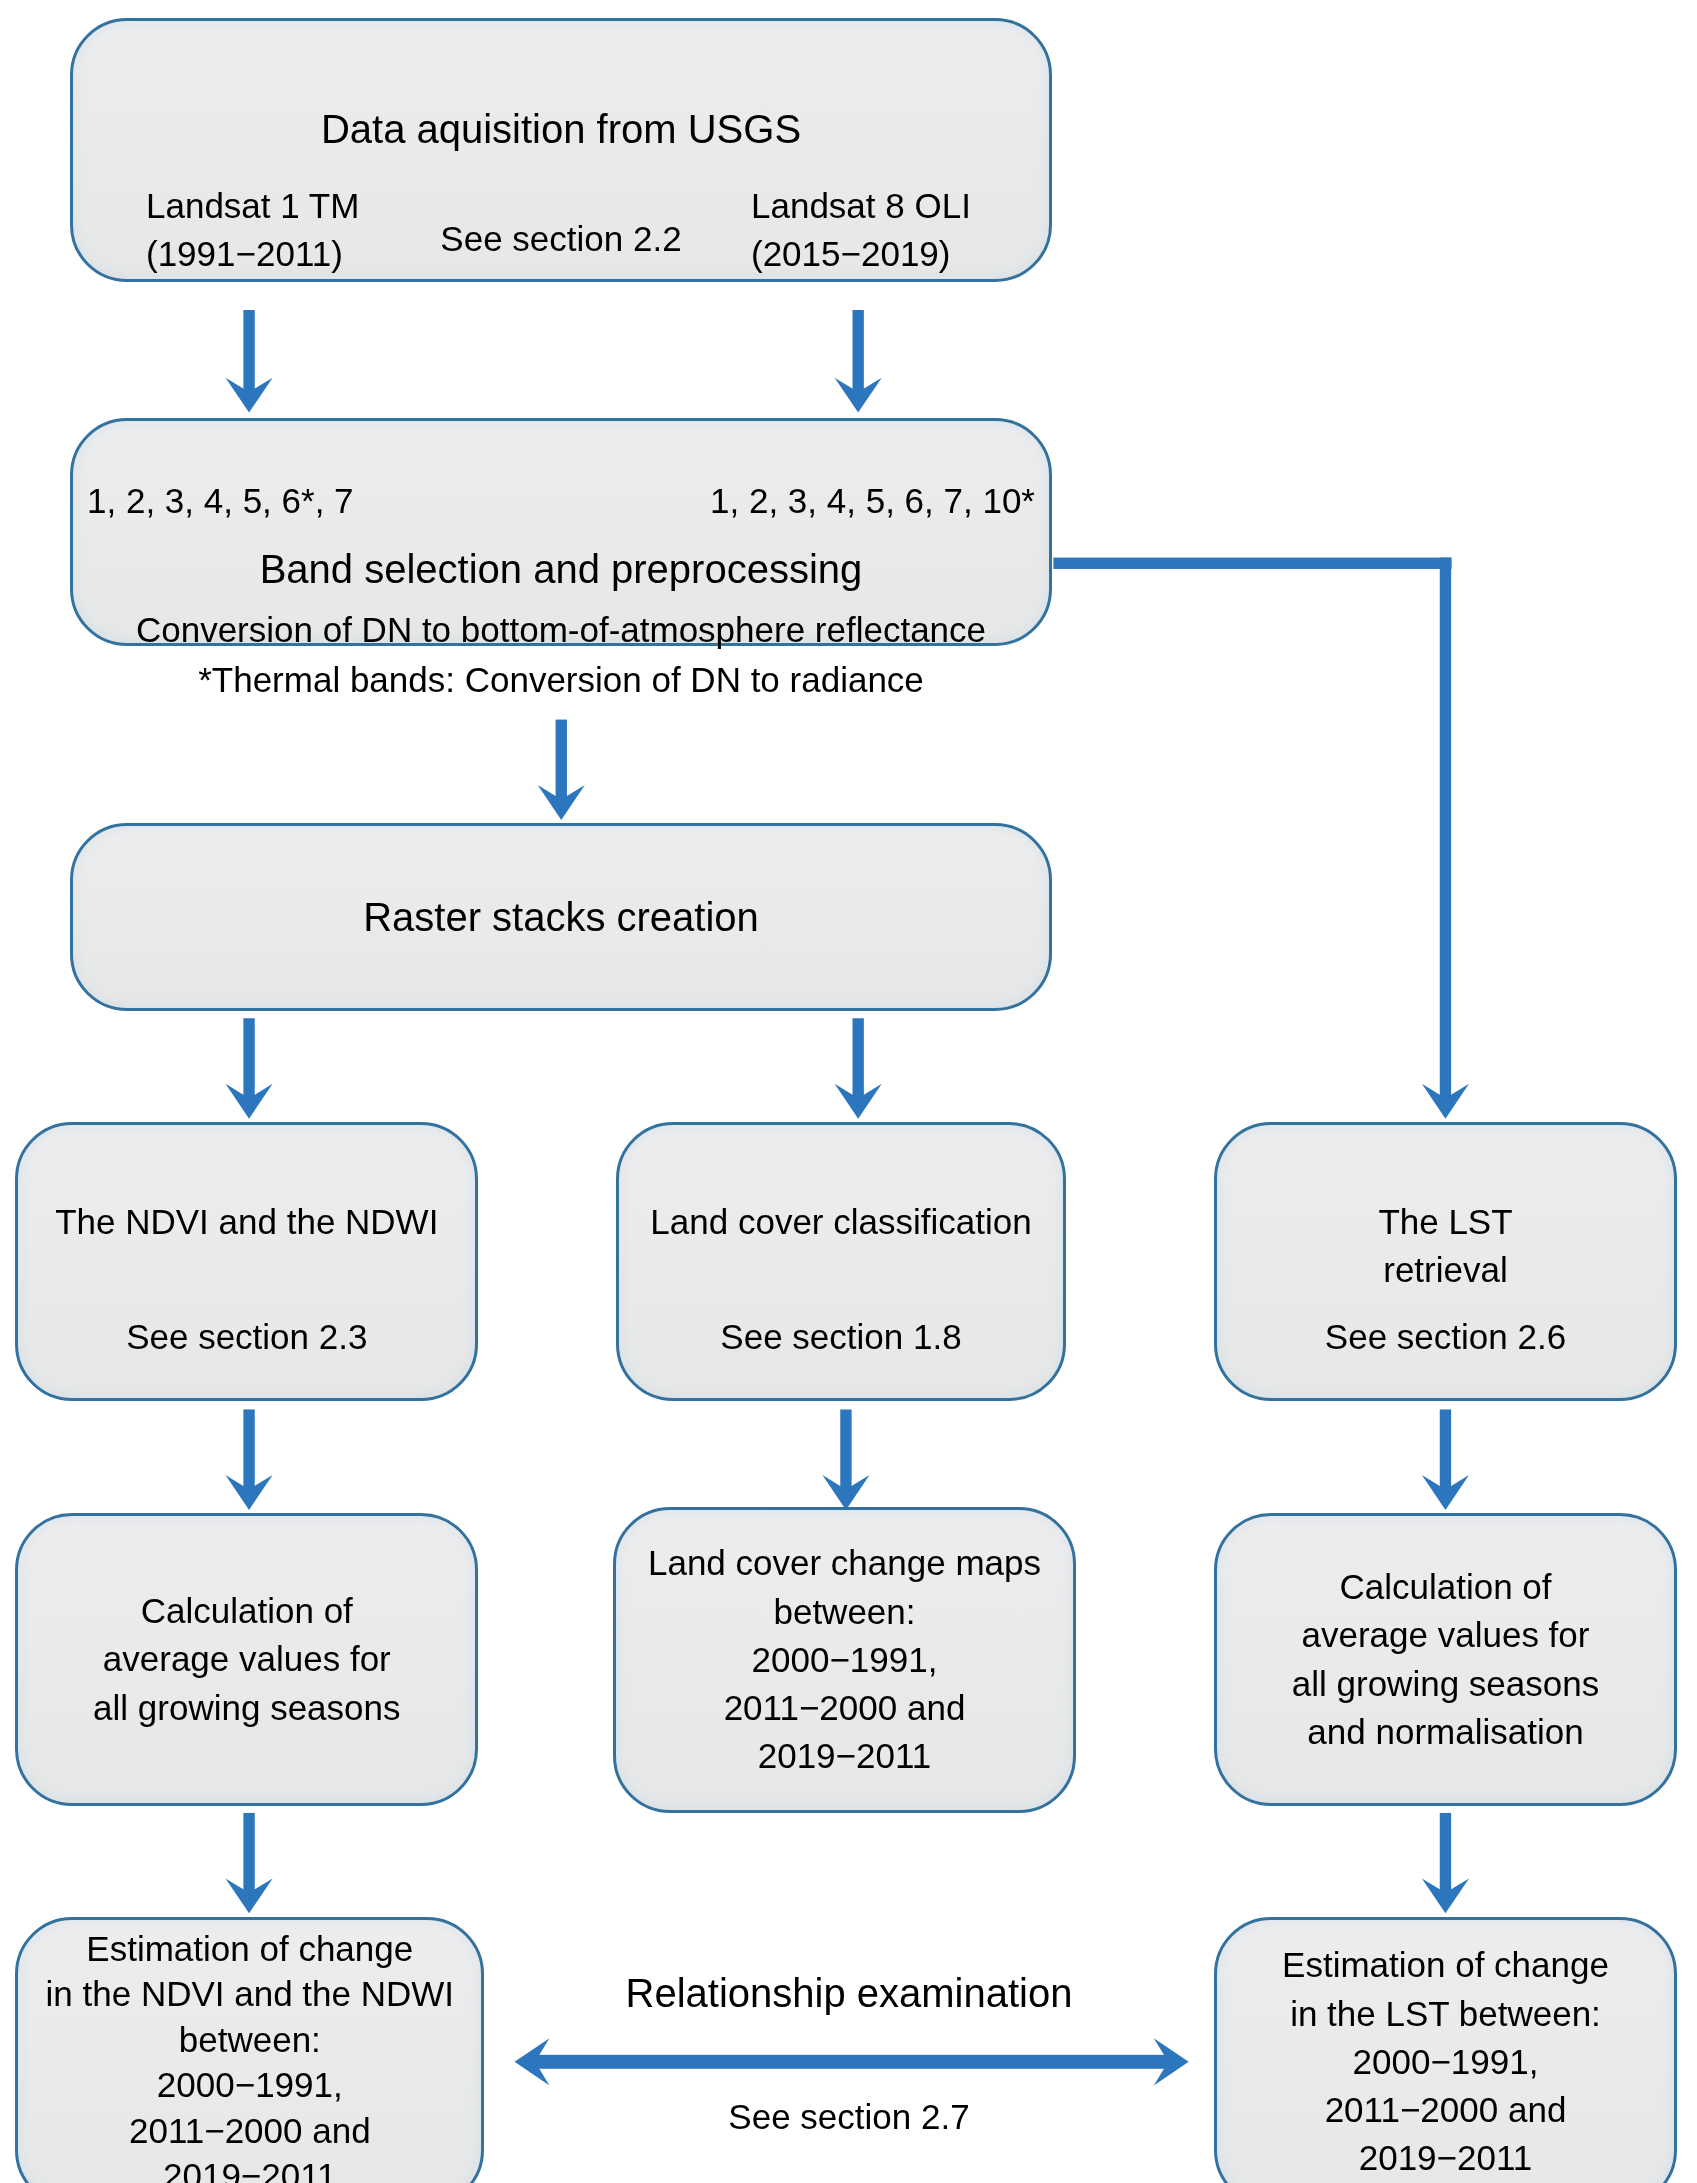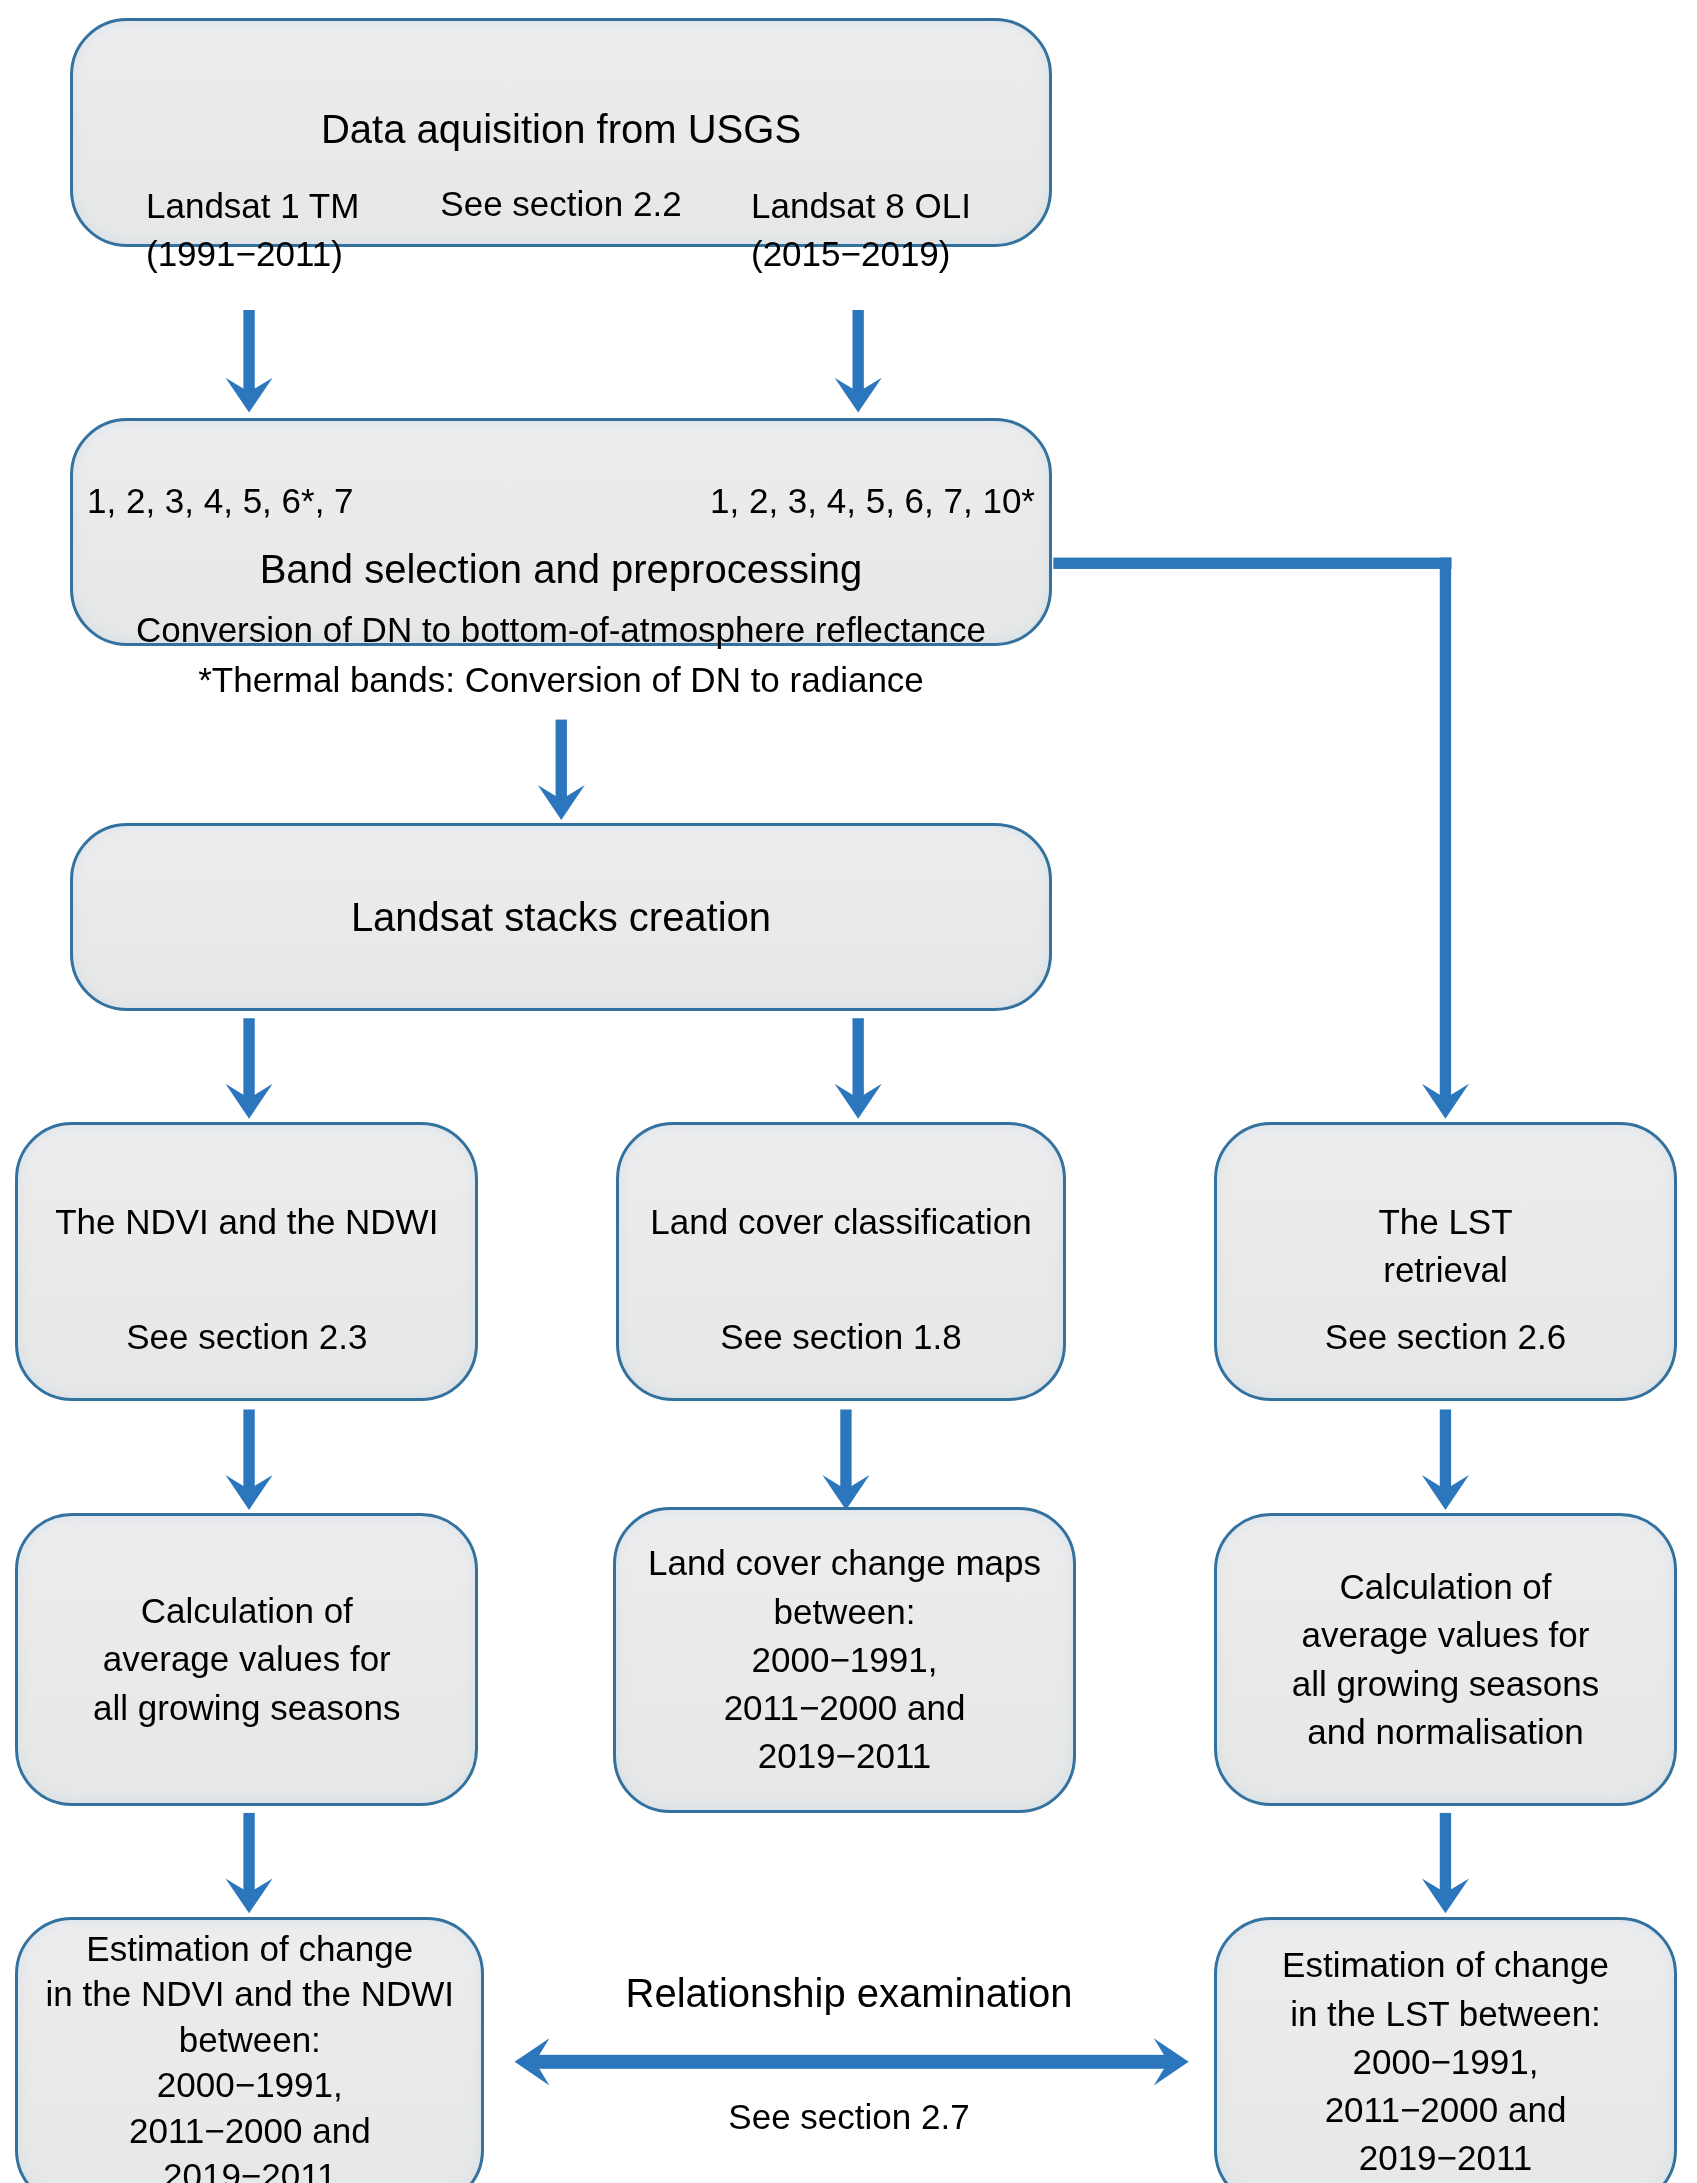--- a/index.html
+++ b/index.html
@@ -21,21 +21,21 @@
     border:3.5px solid var(--box-border);
     border-radius:57px;
     box-shadow:inset 0 0 13px rgba(160,200,235,.28);
   }
   .t-lg{font-size:40px;line-height:1.35;}
   .t-md{font-size:35px;line-height:1.38;}
   .center{text-align:center;}
   .abs{position:absolute;}
   .w100{width:100%;}
   
-  #box-acquisition{left:70px;top:18.3px;width:982px;height:229px;}
+  #box-acquisition{left:70px;top:18.3px;width:982px;height:264px;}
   #acq-title{top:81px;}
   #acq-l5{left:73px;top:161px;line-height:1.35;}
   #acq-l8{left:678px;top:161px;line-height:1.35;}
   #acq-see{bottom:15.7px;}
   #box-band{left:70px;top:418px;width:982px;height:228px;}
   #band-left{left:14px;top:56px;}
   #band-right{right:14px;top:56px;text-align:right;}
   #band-title{top:121px;}
   #band-note1{top:185px;}
   #band-note2{top:235px;}
@@ -135,21 +135,21 @@
 
 <div class="box" id="box-band">
   <div class="abs t-md" id="band-left">1, 2, 3, 4, 5, 6*, 7</div>
   <div class="abs t-md" id="band-right">1, 2, 3, 4, 5, 6, 7, 10*</div>
   <div class="abs w100 center t-lg" id="band-title">Band selection and preprocessing</div>
   <div class="abs w100 center t-md" id="band-note1">Conversion of DN to bottom-of-atmosphere reflectance</div>
   <div class="abs w100 center t-md" id="band-note2">*Thermal bands: Conversion of DN to radiance</div>
 </div>
 
 <div class="box" id="box-raster">
-  <div class="t-lg center">Landsat stacks creation</div>
+  <div class="t-lg center">Raster stacks creation</div>
 </div>
 
 <div class="box branch" id="box-ndvi">
   <div class="abs w100 center t-md lines">
     <div>The NDVI and the NDWI</div>
   </div>
   <div class="abs w100 center t-md see">See section 2.3</div>
 </div>
 
 <div class="box branch" id="box-landcover">

